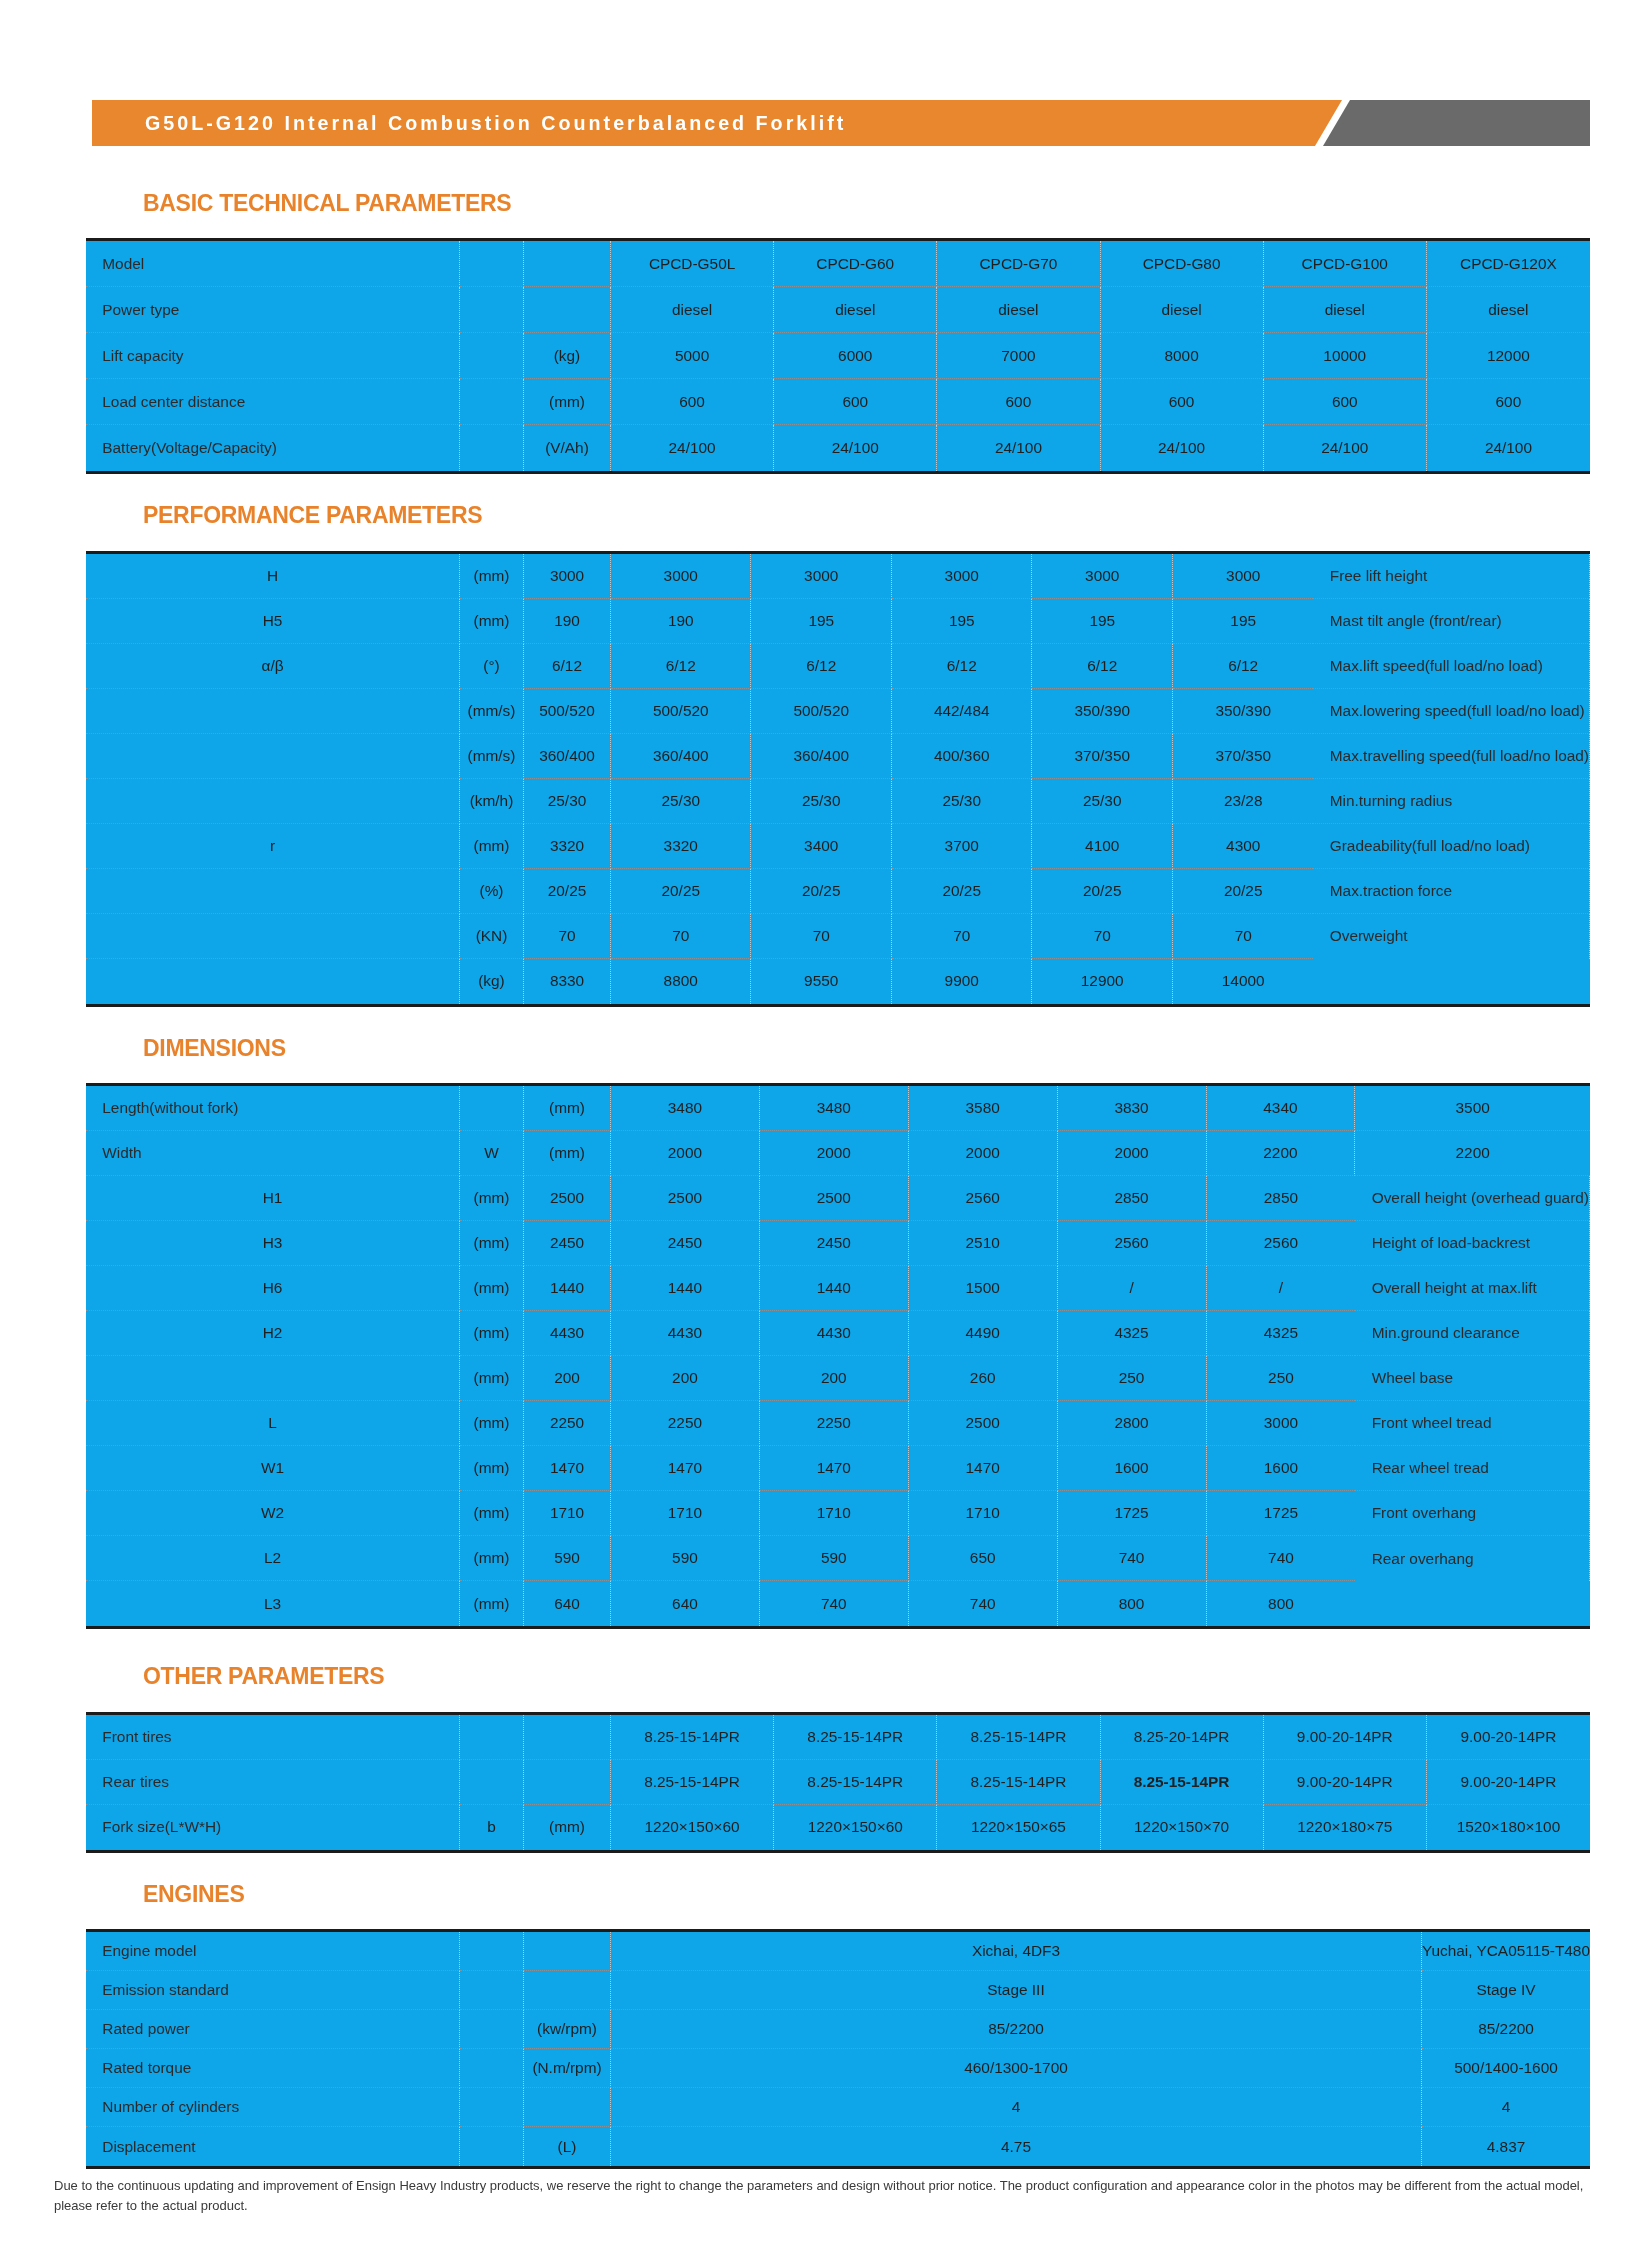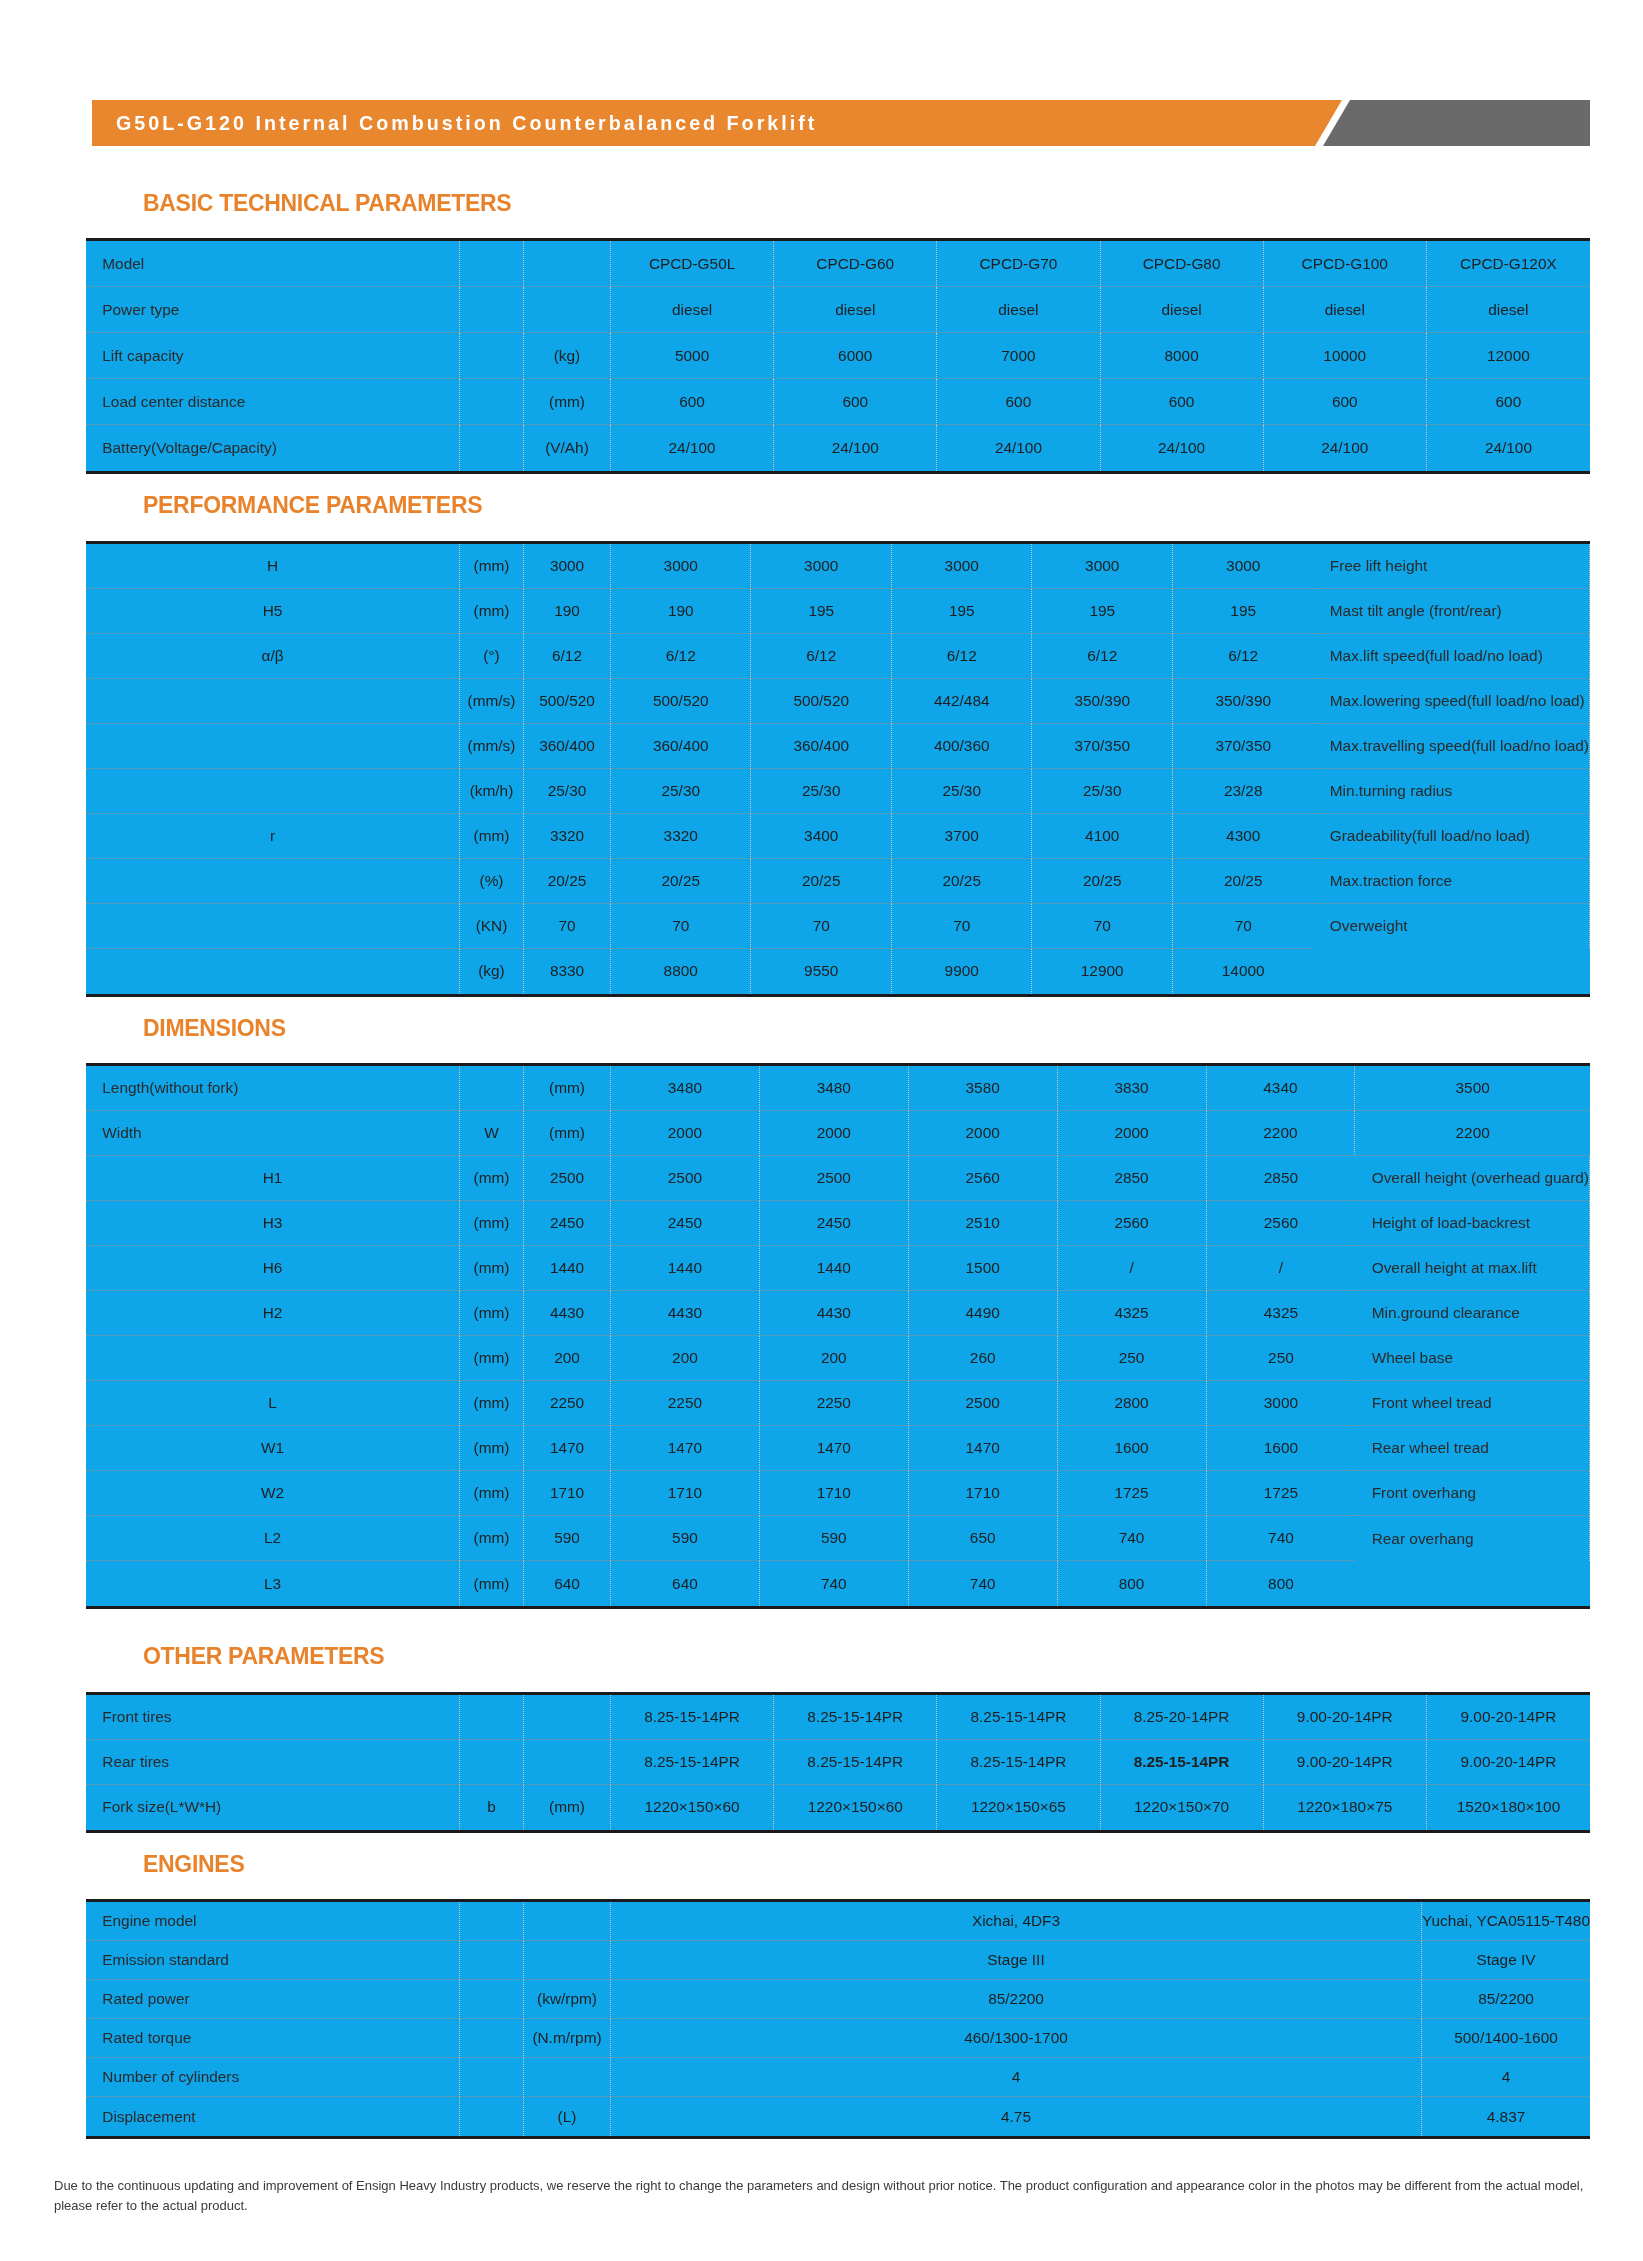--- a/index.html
+++ b/index.html
@@ -20,31 +20,31 @@
   
   .header-band { position:absolute; top:100px; left:0; width:1644px; height:46px; }
   .header-orange {
     position:absolute; left:92px; top:0; width:1250px; height:46px;
     background:#E8872E;
     clip-path:polygon(0 0, 100% 0, calc(100% - 27px) 100%, 0 100%);
     display:flex; align-items:center;
   }
   .header-title {
     color:#ffffff; font-size:19.7px; font-weight:bold;
-    letter-spacing:3px; padding-left:24px; white-space:nowrap;
+    letter-spacing:3px; padding-left:53px; white-space:nowrap;
   }
   .header-gray {
     position:absolute; left:1323px; top:0; width:267px; height:46px;
     background:#6A6A6A;
     clip-path:polygon(27px 0, 100% 0, 100% 100%, 0 100%);
   }
 
   
   .content { position:absolute; top:146px; left:86px; width:1504px; }
-  .section { margin-top:18px; }
+  .section { margin-top:28px; }
   .section.s-basic { margin-top:44px; }
   .section.s-other { margin-top:34px; }
   .section.s-eng   { }
   .section-title {
     font-size:23px; font-weight:bold; color:#E8832C;
     letter-spacing:-0.3px; margin:0 0 22px 57px; line-height:1.15;
   }
 
   .spec-table {
     display:grid;

